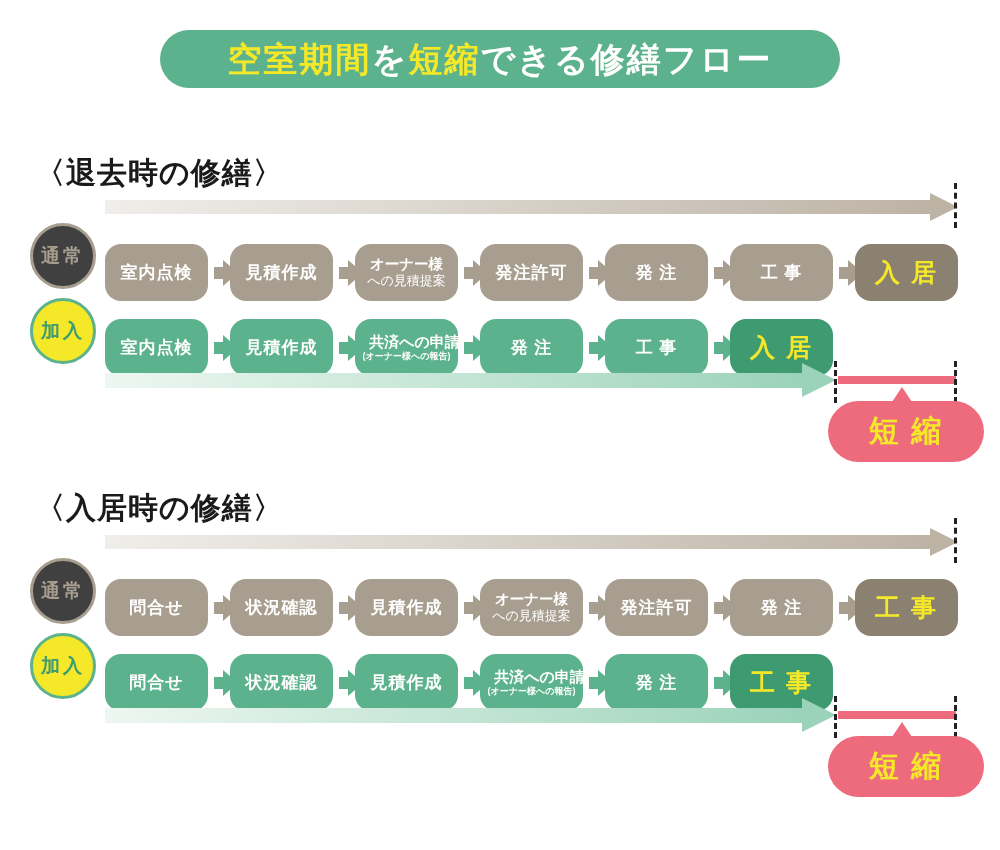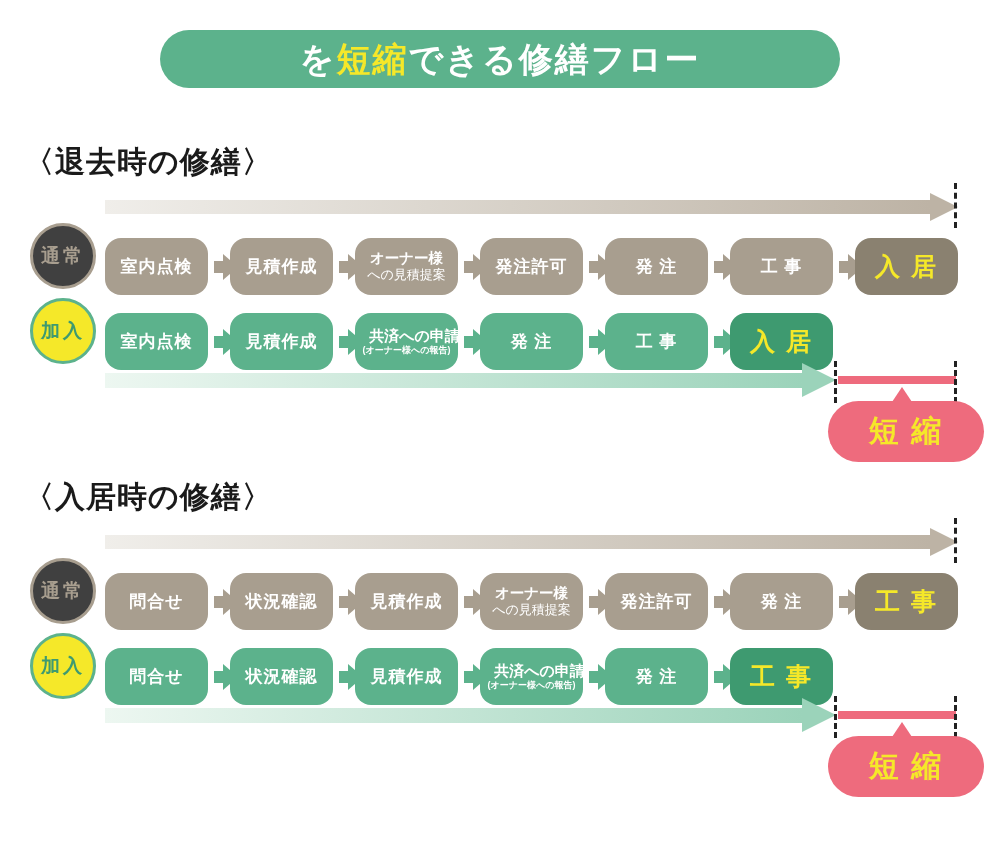--- a/index.html
+++ b/index.html
@@ -16,21 +16,21 @@
   }
   .seg{font-size:34px;font-weight:800;letter-spacing:2px;line-height:1;white-space:pre;}
   .seg-white{color:#ffffff;}
   .seg-yellow{color:var(--yellow);}
 
   
   .section{position:absolute;left:0;width:1000px;height:330px;}
   #section-0{top:142px;}
   #section-1{top:477px;}
   .heading{
-    position:absolute;left:24px;top:0;margin:0;
+    position:absolute;left:24px;top:0;margin:11px;
     font-size:30px;font-weight:800;letter-spacing:1px;color:var(--heading_text);line-height:1.3;
   }
 
   
   .top-arrow{position:absolute;left:105px;top:58px;height:14px;}
   .top-arrow .bar{position:absolute;left:0;top:0;width:825px;height:14px;
     background:linear-gradient(to right,var(--arrow_taupe_light),var(--arrow_taupe));}
   .top-arrow .head{position:absolute;left:825px;top:-7px;width:0;height:0;
     border-left:28px solid var(--arrow_taupe);border-top:14px solid transparent;border-bottom:14px solid transparent;}
   .bottom-arrow{position:absolute;left:105px;top:231px;height:15px;}
@@ -61,21 +61,21 @@
   .row-b{top:161px;}
   .theme-taupe{--box:var(--taupe);--hl:var(--taupe_dark);}
   .theme-green{--box:var(--green);--hl:var(--green_dark);}
   .row-circle{
     position:absolute;left:30px;top:-5px;width:60px;height:60px;border-radius:50%;
     border:3px solid var(--box);background:#404040;color:var(--box);
     display:flex;align-items:center;justify-content:center;
     font-size:19px;font-weight:800;letter-spacing:3px;
   }
   .theme-green .row-circle{background:var(--yellow);color:var(--green_dark);}
-  .steps{position:absolute;left:105px;top:10px;display:flex;gap:22px;}
+  .steps{position:absolute;left:105px;top:16px;display:flex;gap:22px;}
   .step{
     position:relative;width:103px;height:57px;border-radius:16px;background:var(--box);
     color:#ffffff;display:flex;flex-direction:column;align-items:center;justify-content:center;
     text-align:center;
   }
   .step .l1{font-size:17px;font-weight:800;letter-spacing:1px;line-height:1.15;white-space:pre;}
   .step.two .l1{font-size:14.5px;letter-spacing:0;}
   .step.two.small .l1{font-size:15px;margin-left:16px;}
   .step .l2{font-size:13px;font-weight:400;line-height:1.2;white-space:pre;}
   .step.small .l2{font-size:9px;font-weight:700;letter-spacing:0;}
@@ -83,20 +83,21 @@
   .step.highlight .l1{font-size:25px;letter-spacing:2px;}
   .conn{position:absolute;left:100%;top:50%;width:30px;height:34px;transform:translateY(-50%);pointer-events:none;}
   .conn::before{content:'';position:absolute;left:6px;top:11px;width:9px;height:12px;background:var(--box);}
   .conn::after{content:'';position:absolute;left:15px;top:4px;width:0;height:0;
     border-left:15px solid var(--box);border-top:13px solid transparent;border-bottom:13px solid transparent;}
 </style>
 </head>
 <body>
 
 <div class="banner">
+    <span class="seg seg-yellow">空室期間</span>
     <span class="seg seg-white">を</span>
     <span class="seg seg-yellow">短縮</span>
     <span class="seg seg-white">できる修繕フロー</span>
   </div>
 
 <section class="section" id="section-0">
   <h2 class="heading">〈退去時の修繕〉</h2>
   <div class="top-arrow">
     <div class="bar"></div>
     <div class="head"></div>

